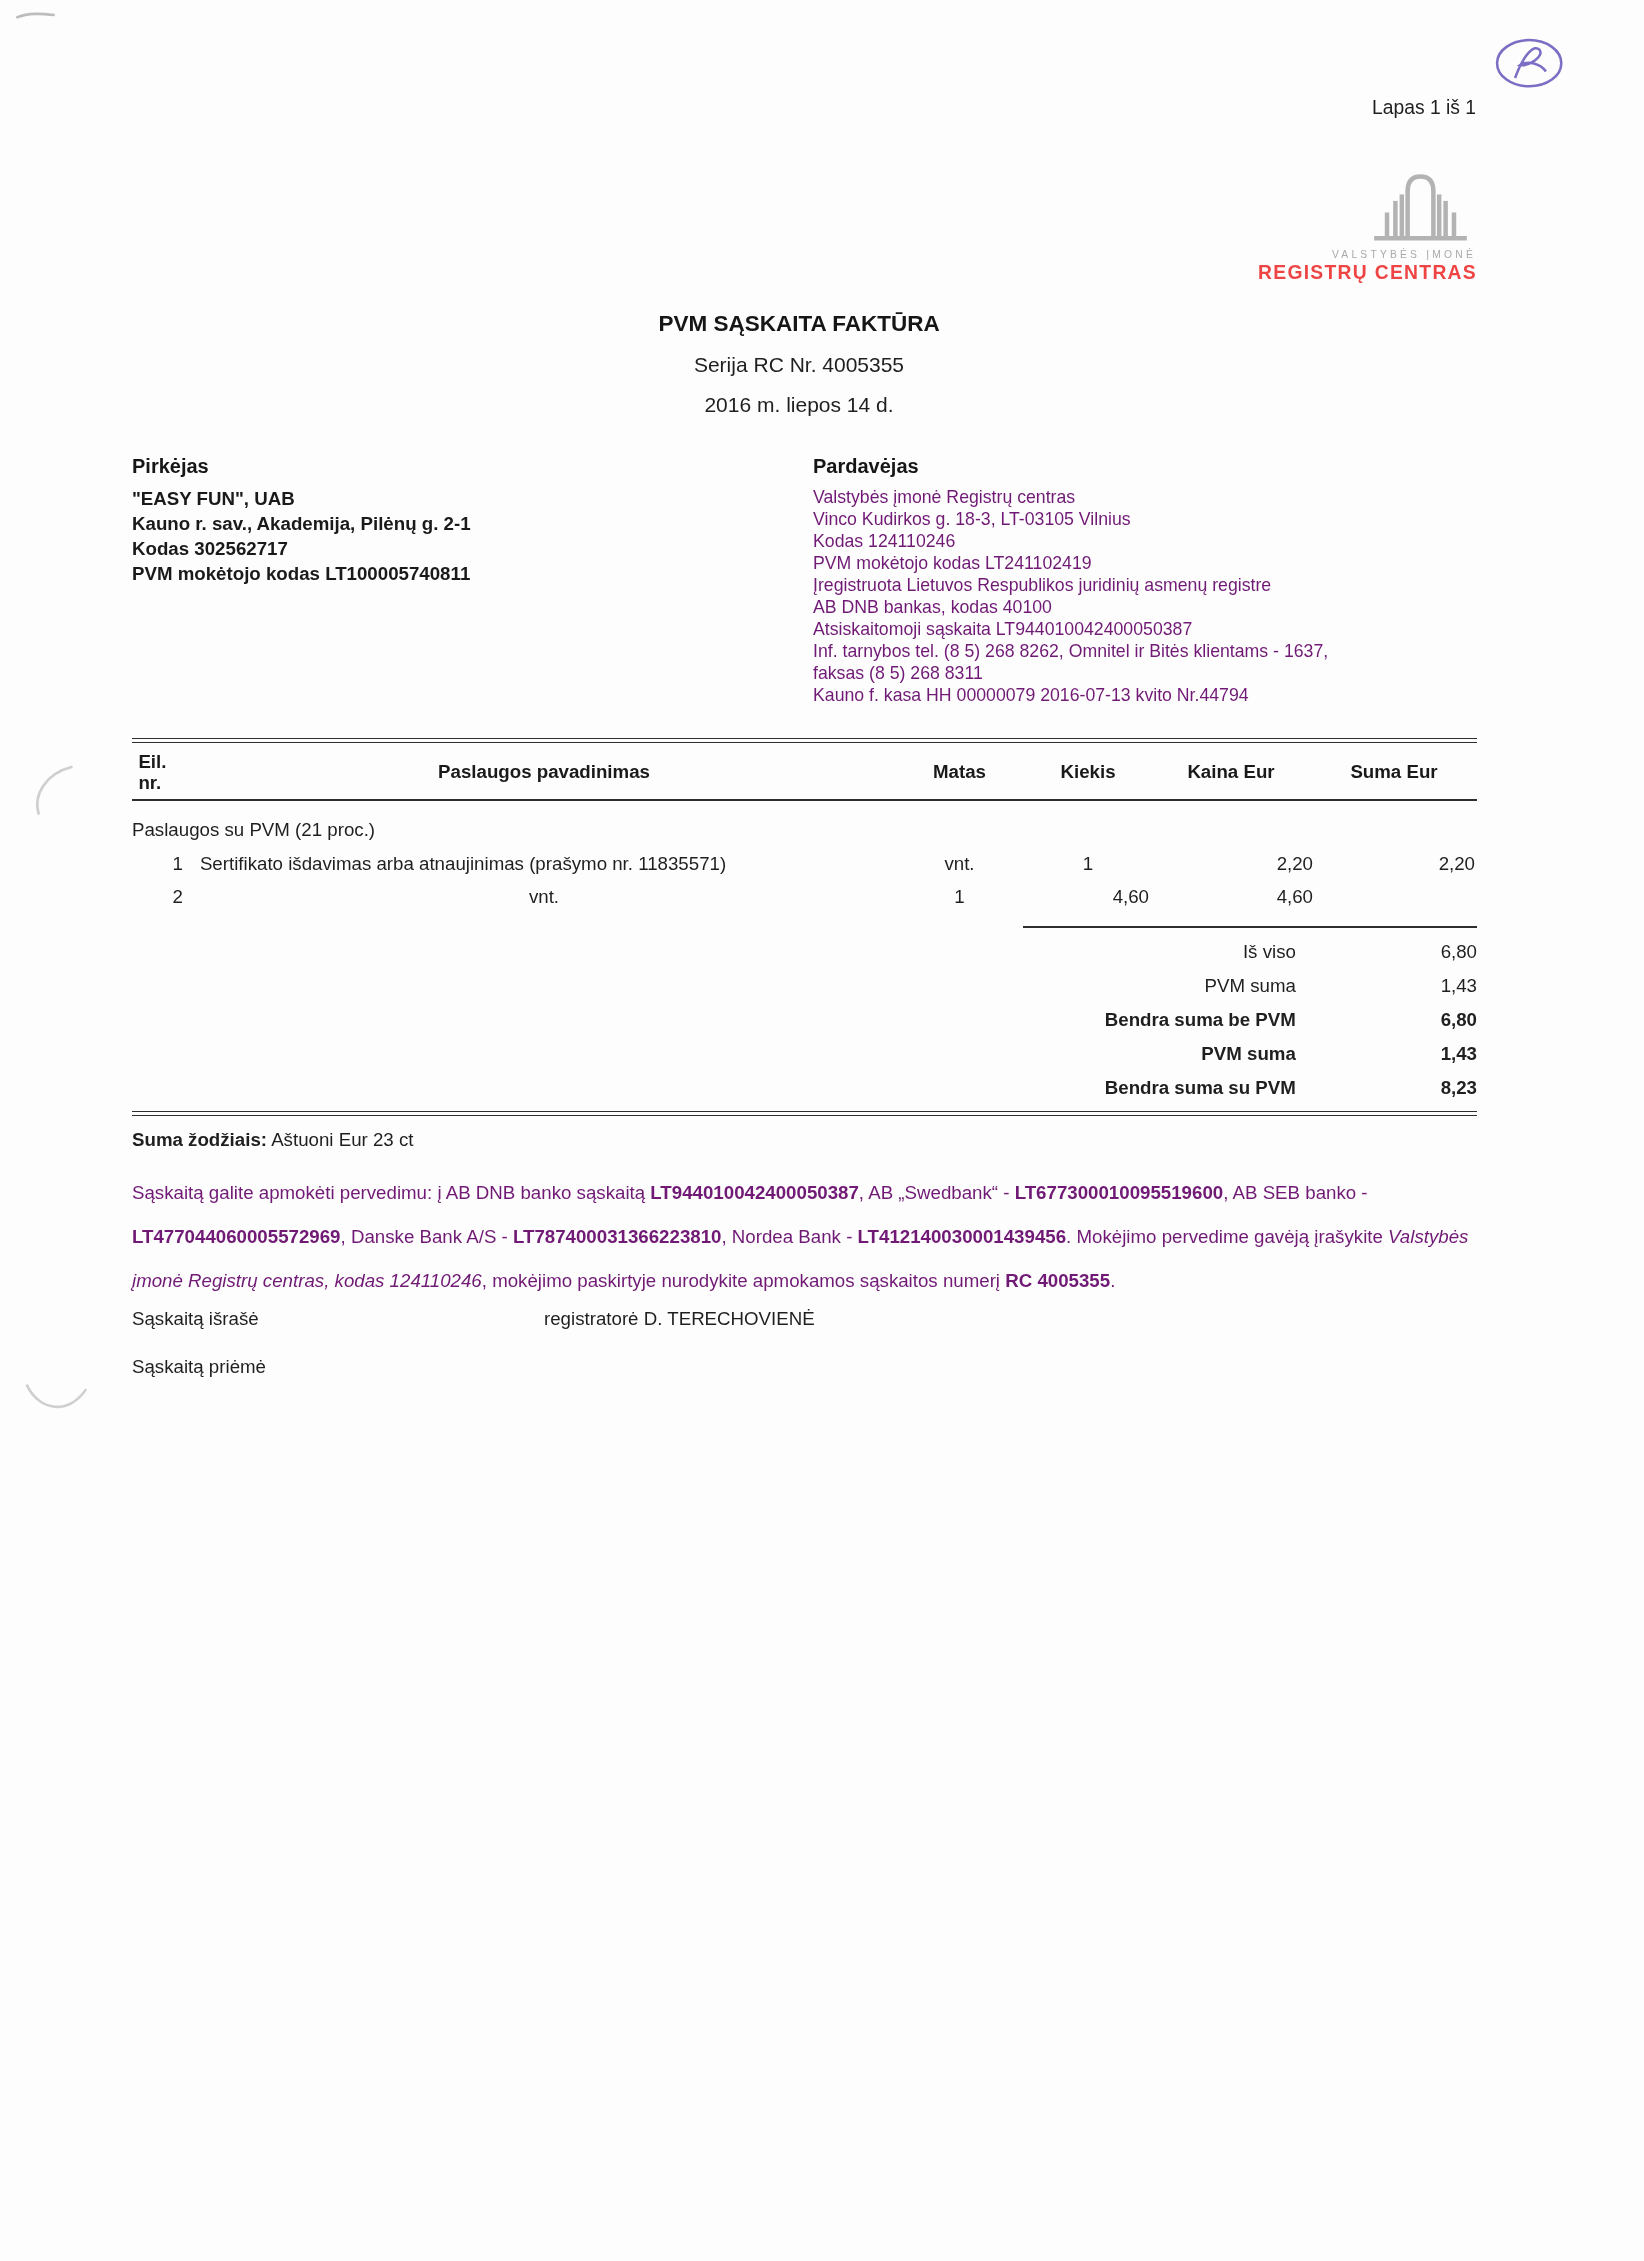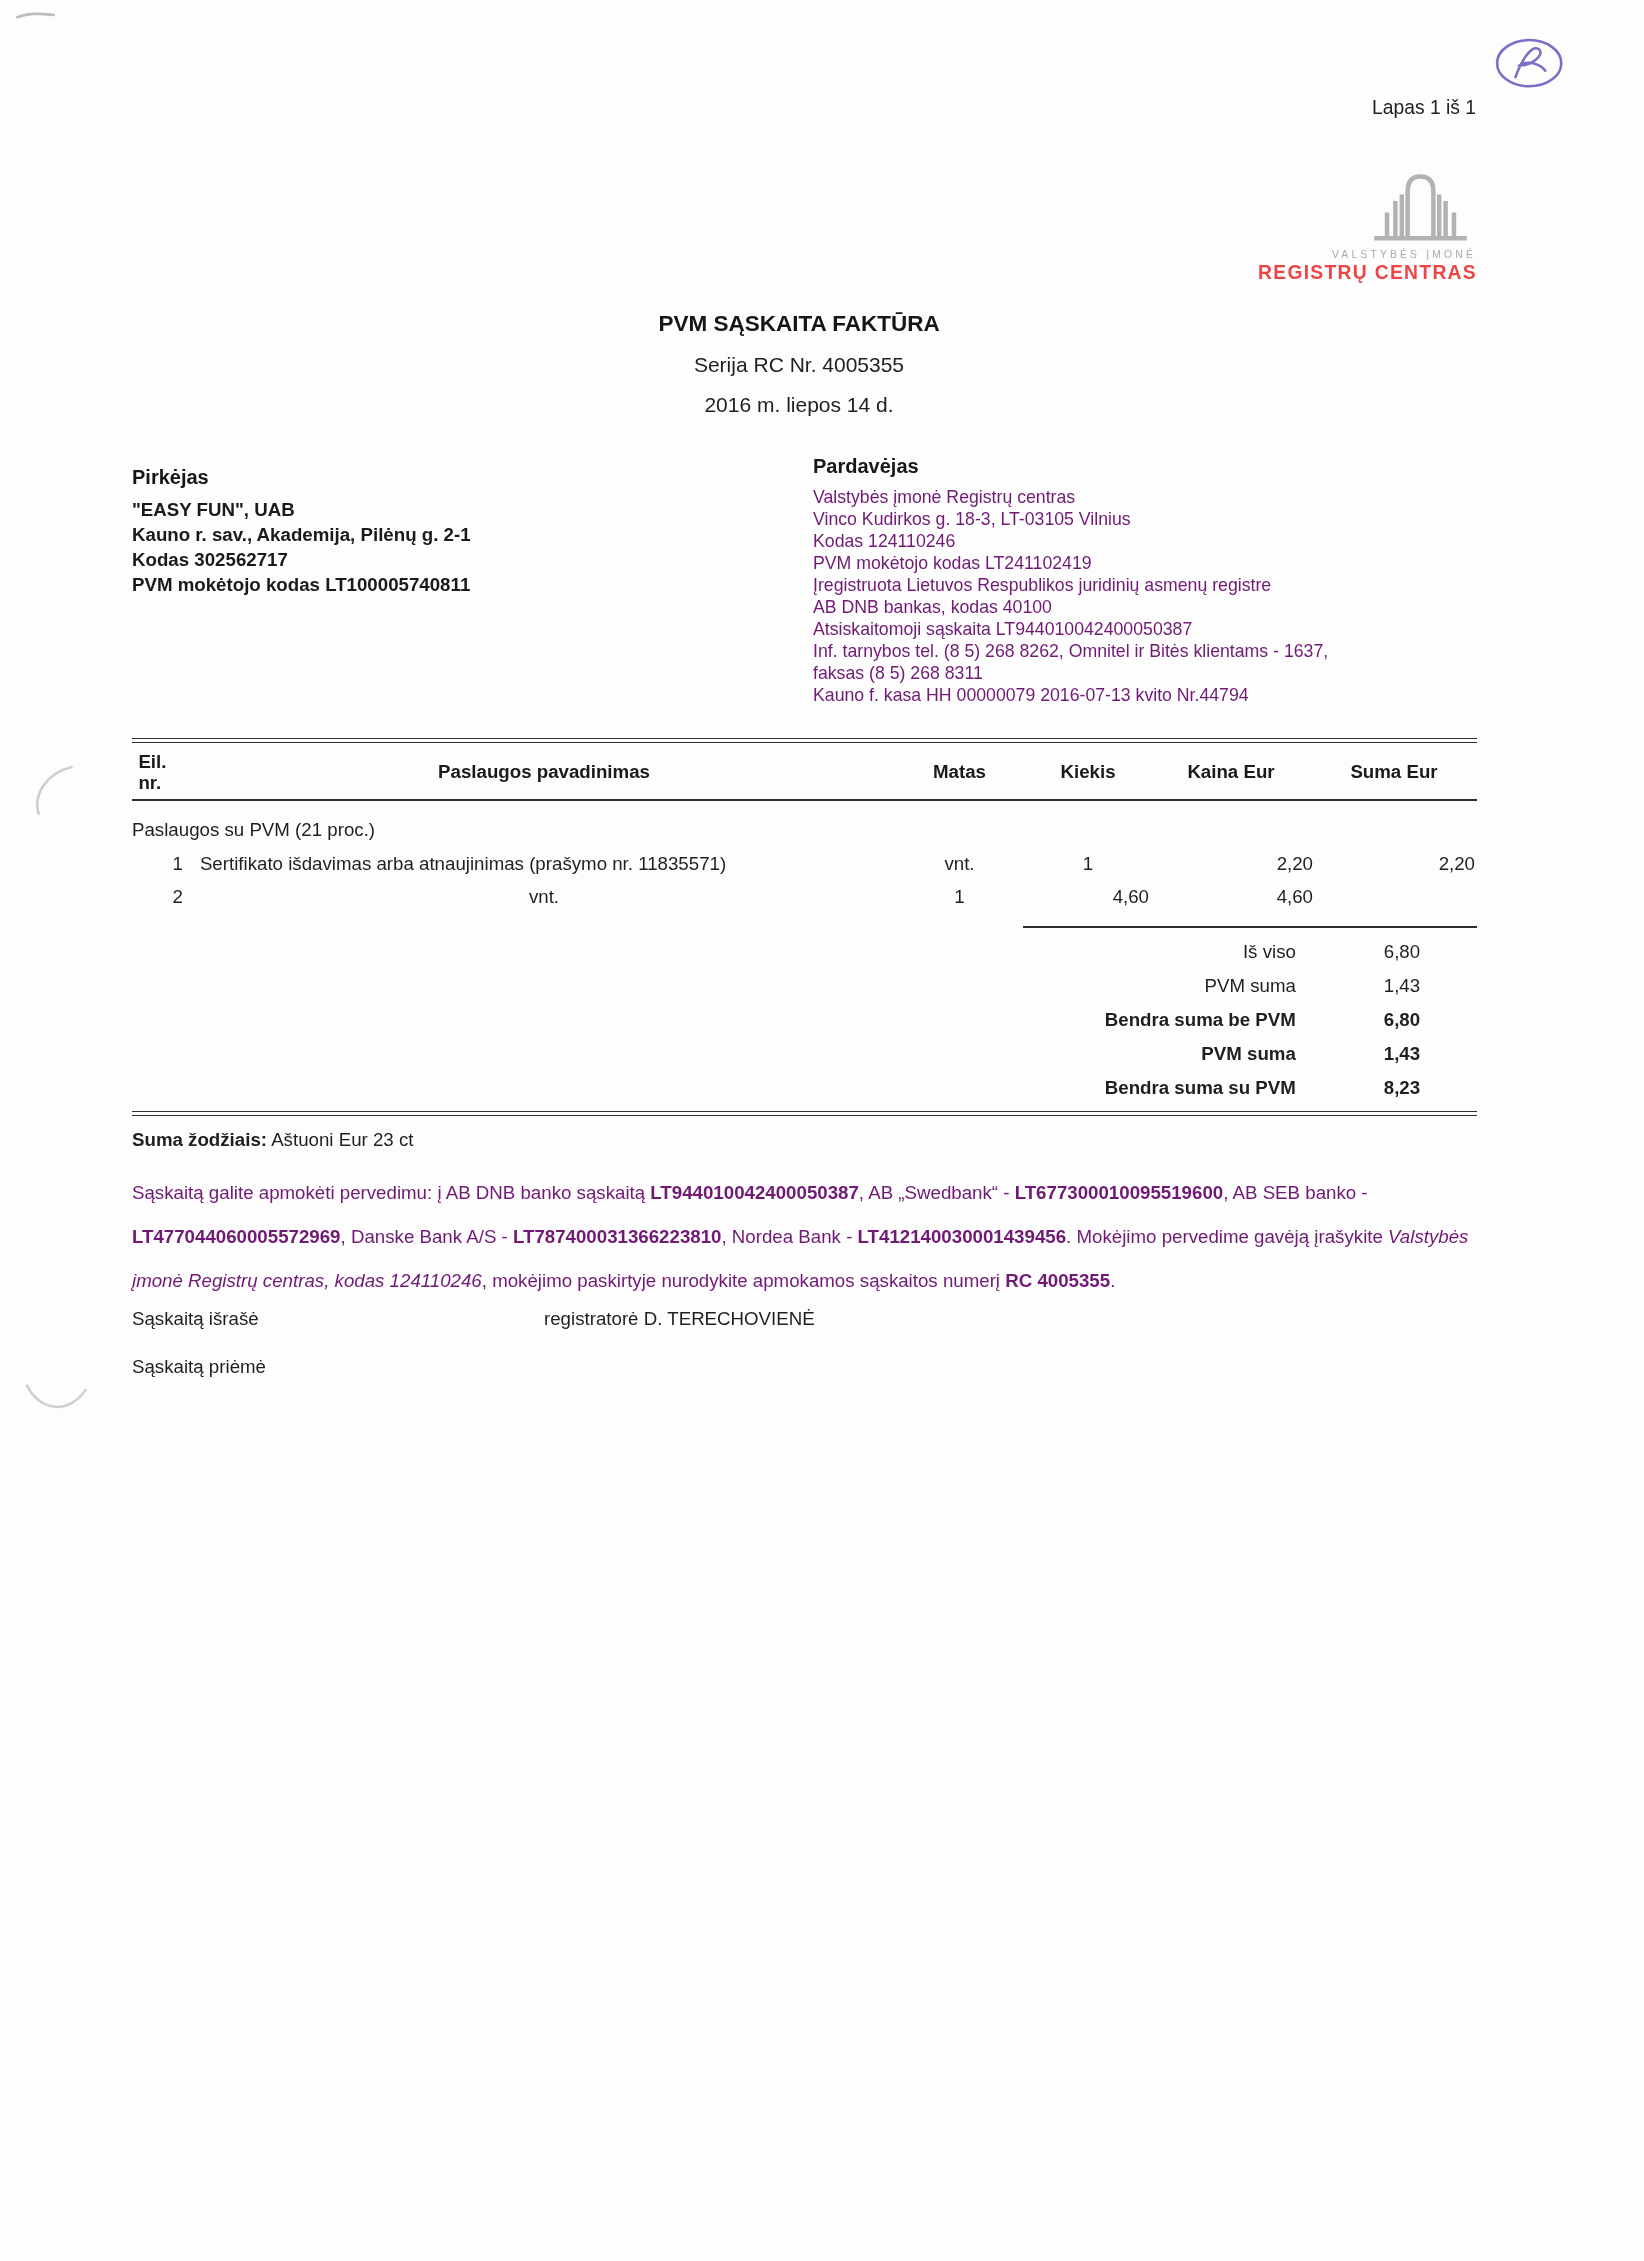--- a/index.html
+++ b/index.html
@@ -19,21 +19,21 @@
   .logo-subtitle{left:1283px;top:249px;width:193px;text-align:right;font-size:10.3px;letter-spacing:3.2px;color:#a9a9a9;}
   .logo-title{left:1219px;top:262px;width:258px;text-align:right;font-size:19.3px;font-weight:bold;letter-spacing:1.3px;color:#ef4444;}
 
   
   .title-main{left:451px;top:311px;width:696px;text-align:center;font-size:22.5px;font-weight:bold;color:#161616;}
   .title-series{left:451px;top:353px;width:696px;text-align:center;font-size:21px;}
   .title-date{left:451px;top:393px;width:696px;text-align:center;font-size:21px;}
 
   
   .party-heading{font-size:20px;font-weight:bold;color:#161616;}
-  .buyer-block{left:132px;top:455px;width:554px;margin-top:11px;}
+  .buyer-block{left:132px;top:455px;width:554px;}
   .buyer-lines{margin-top:7.7px;font-size:18.7px;font-weight:bold;line-height:25px;color:#1a1a1a;}
   .seller-block{left:813px;top:455px;width:683px;}
   .seller-lines{margin-top:7.7px;font-size:17.7px;line-height:22px;color:#701a75;}
 
   
   .dbl-line{height:3.2px;border-top:1.9px solid #2e2e2e;border-bottom:1.9px solid #2e2e2e;}
   .sgl-line{height:1.9px;background:#2e2e2e;}
 
   
   .tbl-grid{display:grid;grid-template-columns:64px 696px 135px 122px 164px 162px;width:1345px;}
@@ -45,21 +45,21 @@
   .td-nr{text-align:right;padding-right:13px;}
   .td-desc{padding-left:3.9px;}
   .td-desc span{display:inline-block;max-width:554px;}
   .td-center{text-align:center;}
   .td-right{text-align:right;}
 
   
   .totals{left:1018px;top:935px;width:459px;font-size:18.7px;}
   .total-row{display:flex;height:34px;align-items:center;gap:31px;}
   .total-label{width:298px;text-align:right;}
-  .total-value{width:161px;text-align:center;}
+  .total-value{width:161px;text-align:right;}
 
   .amount-words{left:132px;top:1129px;font-size:18.7px;}
   .payment{left:132px;top:1171px;width:1380px;font-size:18.7px;line-height:44px;text-align:left;color:#701a75;}
 
   .sig{font-size:18.7px;}
 
   
   .artifact{pointer-events:none;}
 </style>
 </head>

